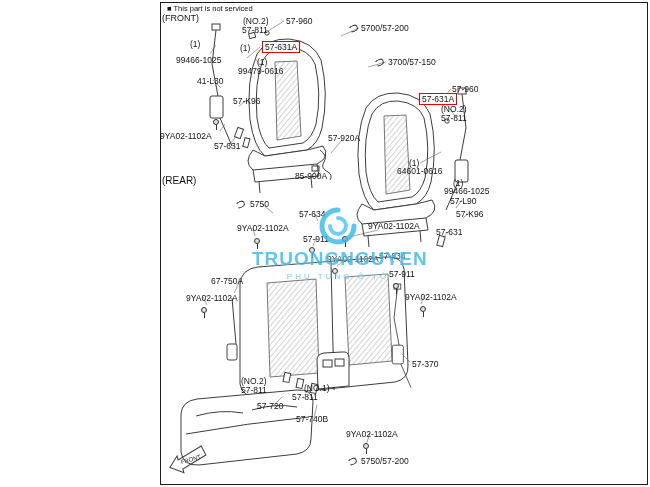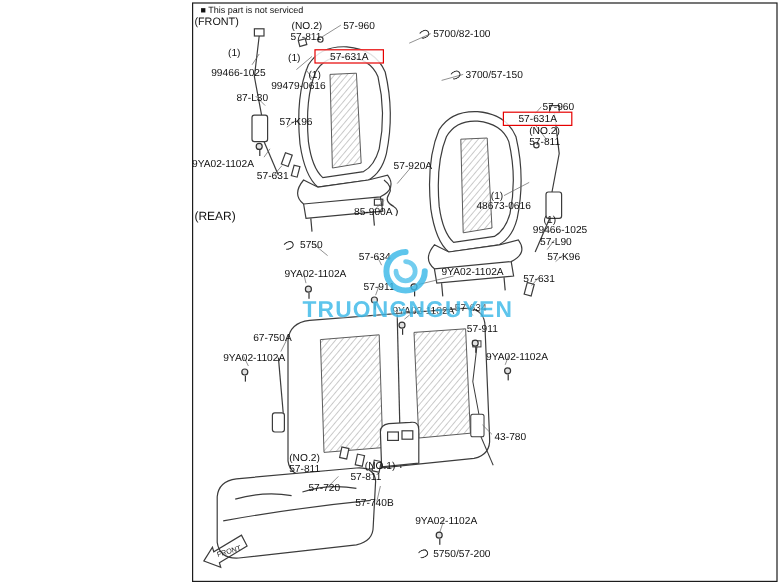--- a/index.html
+++ b/index.html
@@ -16,21 +16,21 @@
   #art .h { fill:url(#hatch); stroke:#555; stroke-width:0.8; }
   #art .lead path { stroke:#666; stroke-width:0.6; fill:none; }
   #art text { fill:#222; font-family:"Liberation Sans", sans-serif; }
 
   .note { position:absolute; white-space:nowrap; }
   #note-notserviced { left:167px; top:4px; font-size:7.5px;text-align:center; }
   #note-front { left:162px; top:13px; font-size:9px; }
   #note-rear  { left:162px; top:175px; font-size:10px; }
 
   .plabel { position:absolute; font-size:8.5px; line-height:10px; white-space:nowrap; color:#111; }
-  .plabel.boxed { border:1px solid var(--hl,#e60000); padding:0 12px; background:rgba(255,255,255,.85); }
+  .plabel.boxed { border:1px solid var(--hl,#e60000); padding:0 2px; background:rgba(255,255,255,.85); }
 
   .clip-icon { position:absolute; width:9px; height:7px; border:1.2px solid #333;
                border-radius:50%; border-left-color:transparent; transform:rotate(-25deg); }
   .bolt-icon { position:absolute; width:6px; height:6px; border:1px solid #333;
                border-radius:50%; background:#e2e2e2; }
   .bolt-icon::after { content:""; position:absolute; left:2px; top:5px; width:1px; height:5px; background:#333; }
 
   .watermark { position:absolute; left:252px; top:206px; width:172px; text-align:center;
                opacity:.82; pointer-events:none; }
   .wm-logo { display:block; margin:0 auto 2px auto; }
@@ -145,57 +145,57 @@
   </svg>
 
   <div class="note" id="note-notserviced">■ This part is not serviced</div>
   <div class="note" id="note-front">(FRONT)</div>
   <div class="note" id="note-rear">(REAR)</div>
 
   <div id="labels">
       <div class="plabel" style="left: 243px; top: 16px;">(NO.2)</div>
       <div class="plabel" style="left: 242px; top: 25px;">57-811</div>
       <div class="plabel" style="left: 286px; top: 16px;">57-960</div>
-      <div class="plabel" style="left: 361px; top: 23px;">5700/82-100</div>
+      <div class="plabel" style="left: 361px; top: 23px;">5700/57-200</div>
       <div class="plabel" style="left: 190px; top: 39px;">(1)</div>
       <div class="plabel" style="left: 176px; top: 55px;">99466-1025</div>
       <div class="plabel" style="left: 240px; top: 43px;">(1)</div>
       <div class="plabel boxed" style="left: 262px; top: 41px;">57-631A</div>
       <div class="plabel" style="left: 257px; top: 57px;">(1)</div>
-      <div class="plabel" style="left: 226px; top: 66px;">99479-0616</div>
+      <div class="plabel" style="left: 238px; top: 66px;">99479-0616</div>
       <div class="plabel" style="left: 388px; top: 57px;">3700/57-150</div>
-      <div class="plabel" style="left: 197px; top: 76px;">87-L30</div>
+      <div class="plabel" style="left: 197px; top: 76px;">41-L30</div>
       <div class="plabel" style="left: 233px; top: 96px;">57-K96</div>
       <div class="plabel" style="left: 452px; top: 84px;">57-960</div>
       <div class="plabel boxed" style="left: 419px; top: 93px;">57-631A</div>
       <div class="plabel" style="left: 441px; top: 104px;">(NO.2)</div>
       <div class="plabel" style="left: 441px; top: 113px;">57-811</div>
       <div class="plabel" style="left: 160px; top: 131px;">9YA02-1102A</div>
       <div class="plabel" style="left: 214px; top: 141px;">57-631</div>
       <div class="plabel" style="left: 328px; top: 133px;">57-920A</div>
       <div class="plabel" style="left: 295px; top: 171px;">85-900A</div>
       <div class="plabel" style="left: 409px; top: 158px;">(1)</div>
-      <div class="plabel" style="left: 397px; top: 166px;">48673-0616</div>
+      <div class="plabel" style="left: 397px; top: 166px;">64601-0616</div>
       <div class="plabel" style="left: 453px; top: 178px;">(1)</div>
       <div class="plabel" style="left: 444px; top: 186px;">99466-1025</div>
       <div class="plabel" style="left: 250px; top: 199px;">5750</div>
       <div class="plabel" style="left: 450px; top: 196px;">57-L90</div>
       <div class="plabel" style="left: 299px; top: 209px;">57-634</div>
       <div class="plabel" style="left: 456px; top: 209px;">57-K96</div>
       <div class="plabel" style="left: 237px; top: 223px;">9YA02-1102A</div>
       <div class="plabel" style="left: 368px; top: 221px;">9YA02-1102A</div>
       <div class="plabel" style="left: 436px; top: 227px;">57-631</div>
       <div class="plabel" style="left: 303px; top: 234px;">57-911</div>
       <div class="plabel" style="left: 327px; top: 254px;">9YA02-1102A</div>
       <div class="plabel" style="left: 379px; top: 251px;">57-634</div>
       <div class="plabel" style="left: 211px; top: 276px;">67-750A</div>
       <div class="plabel" style="left: 389px; top: 269px;">57-911</div>
       <div class="plabel" style="left: 186px; top: 293px;">9YA02-1102A</div>
       <div class="plabel" style="left: 405px; top: 292px;">9YA02-1102A</div>
-      <div class="plabel" style="left: 412px; top: 359px;">43-780</div>
+      <div class="plabel" style="left: 412px; top: 359px;">57-370</div>
       <div class="plabel" style="left: 241px; top: 376px;">(NO.2)</div>
       <div class="plabel" style="left: 241px; top: 385px;">57-811</div>
       <div class="plabel" style="left: 304px; top: 383px;">(NO.1)</div>
       <div class="plabel" style="left: 292px; top: 392px;">57-811</div>
       <div class="plabel" style="left: 257px; top: 401px;">57-720</div>
       <div class="plabel" style="left: 296px; top: 414px;">57-740B</div>
       <div class="plabel" style="left: 346px; top: 429px;">9YA02-1102A</div>
       <div class="plabel" style="left: 361px; top: 456px;">5750/57-200</div>
     </div>
   <div id="icons-layer">
@@ -213,14 +213,15 @@
       <span class="bolt-icon" style="left: 393px; top: 283px;"></span>
       <span class="bolt-icon" style="left: 363px; top: 443px;"></span>
     </div>
 
   <div class="watermark">
     <svg class="wm-logo" width="40" height="40" viewBox="0 0 40 40">
       <path d="M20,4 A16,16 0 1 0 36,20" fill="none" stroke="var(--wm1,#3bb9e8)" stroke-width="5" stroke-linecap="round"></path>
       <path d="M20,12 A8,8 0 1 1 12,20" fill="none" stroke="var(--wm2,#55c3ec)" stroke-width="4" stroke-linecap="round"></path>
     </svg>
     <div class="wm-title">TRUONGNGUYEN</div>
+    <div class="wm-sub">PHU TUNG Ô TÔ</div>
   </div>
 </div>
 
 </body></html>

